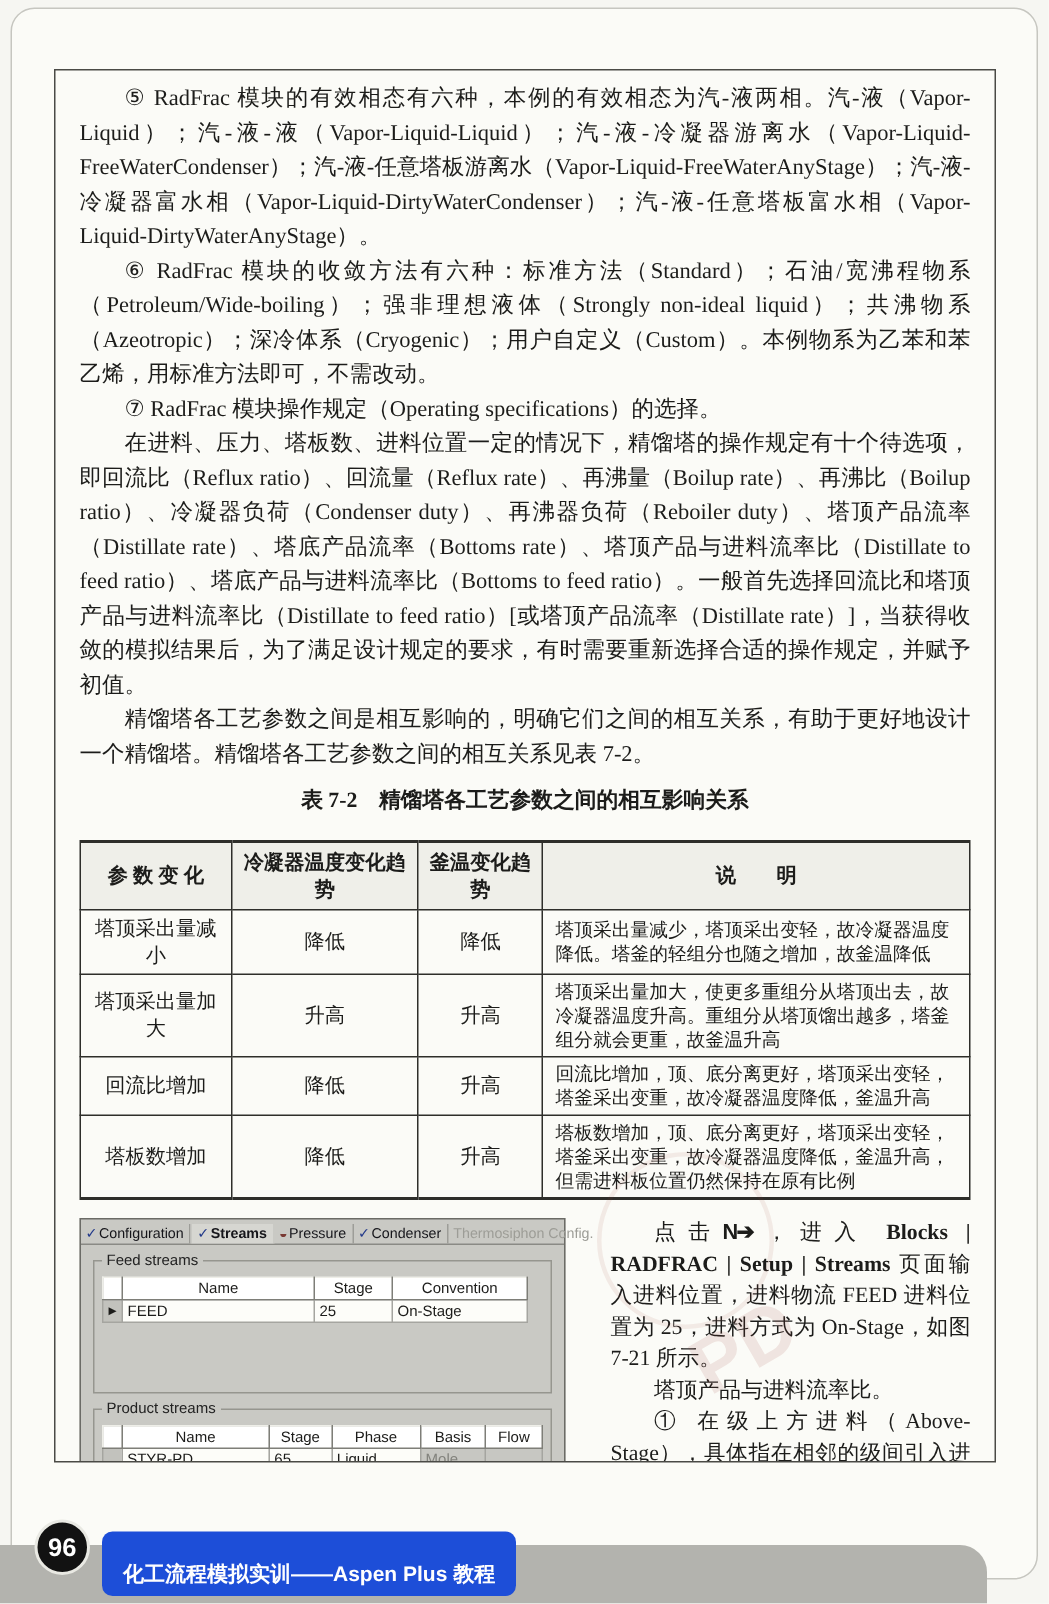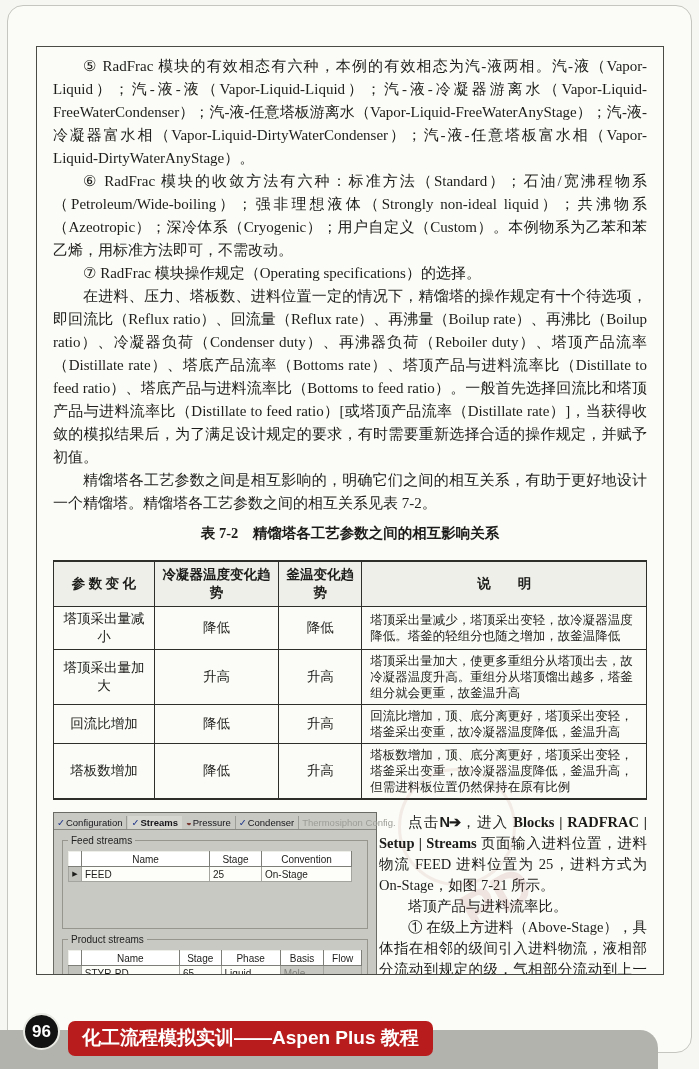--- a/index.html
+++ b/index.html
@@ -25,21 +25,21 @@
   .tbl-title { text-align:center; font-weight:bold; font-size:14.5px; margin:9px 0 17px 0; }
   table.book { width:100%; border-collapse:collapse; }
   table.book th {
     border:1px solid #2e2e2a; border-top:2.5px solid #2e2e2a;
     background:#ececе6; background:#ececе6;
     font-size:13.5px; font-weight:bold; padding:4px 2px; background-color:#efefe9;
   }
   table.book td { border:1px solid #2e2e2a; padding:3px 5px; text-align:center; font-size:13.5px; }
   table.book tr:last-child td { border-bottom:2.5px solid #2e2e2a; }
   table.book td.note { text-align:left; font-size:12.5px; line-height:16px; padding:3px 8px; }
-  .twocol { display:flex; gap:0; margin-top:12px; }
+  .twocol { display:flex; gap:28px; margin-top:12px; }
   .fig-col { width:326px; flex:0 0 326px; }
   .txt-col { width:288px; flex:1; font-size:14.5px; line-height:21px; text-align:justify; }
   .txt-col p { margin:0; text-indent:2em; }
   .bd { font-weight:bold; }
   .nextbtn { font-weight:bold; font-family:"Liberation Sans",sans-serif; letter-spacing:-1px; }
   
   .dlg {
     width:324px; background:#c9c9c4; border:1px solid #6b6b66;
     font-family:"Liberation Sans","DejaVu Sans",sans-serif; padding-bottom:8px;
   }
@@ -61,23 +61,23 @@
   table.grid td.sel { background:#c2c2bd; width:13px; text-align:center; font-size:7px; padding:0; }
   table.grid td.dis { background:#c7c7c2; color:#83837d; }
   
   .gray-band { position:absolute; left:0; top:1030px; width:658px; height:39px; background:#b3b3ae; border-top-right-radius:18px; }
   .pageno {
     position:absolute; left:23px; top:1013px; width:37px; height:37px; border-radius:50%;
     background:#121212; border:2px solid #e9e9e3; color:#fff; font-family:"Liberation Sans",sans-serif;
     font-weight:bold; font-size:17px; line-height:33px; text-align:center;
   }
   .booktitle {
-    position:absolute; left:68px; top:1021px; background:#b91c1c; color:#fefefe;
-    border-radius:7px; padding:4px 14px 5px 14px; font-family:"Liberation Sans",sans-serif;
-    font-weight:bold; font-size:19px; white-space:nowrap;
+    position:absolute; left:68px; top:1021px; background:#1d4ed8; color:#fefefe;
+    border-radius:7px; padding:20px 14px 5px 14px; font-family:"Liberation Sans",sans-serif;
+    font-weight:bold; font-size:14px; white-space:nowrap;
   }
   
   .stamp-circle { position:absolute; left:398px; top:768px; width:118px; height:118px; border:3px solid rgba(150,70,60,.09); border-radius:50%; pointer-events:none; }
   .stamp-text { position:absolute; left:460px; top:868px; font-size:52px; font-weight:bold; color:rgba(158,66,58,.12); transform:rotate(-30deg); font-family:"Liberation Sans",sans-serif; pointer-events:none; }
 </style>
 </head>
 <body>
 
 <div>
   <div class="page-edge"></div>

